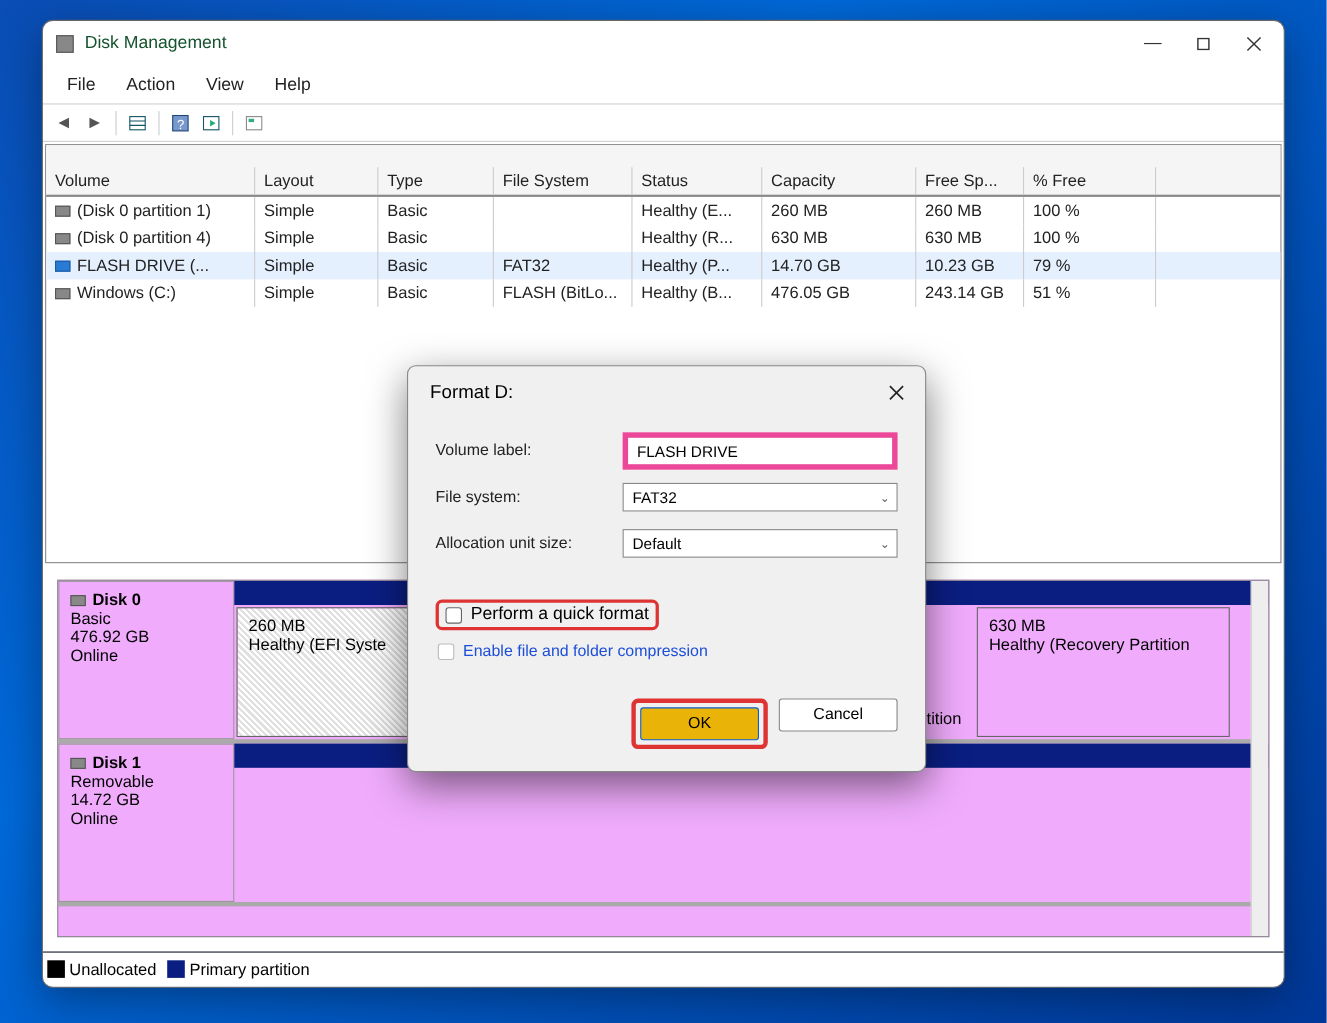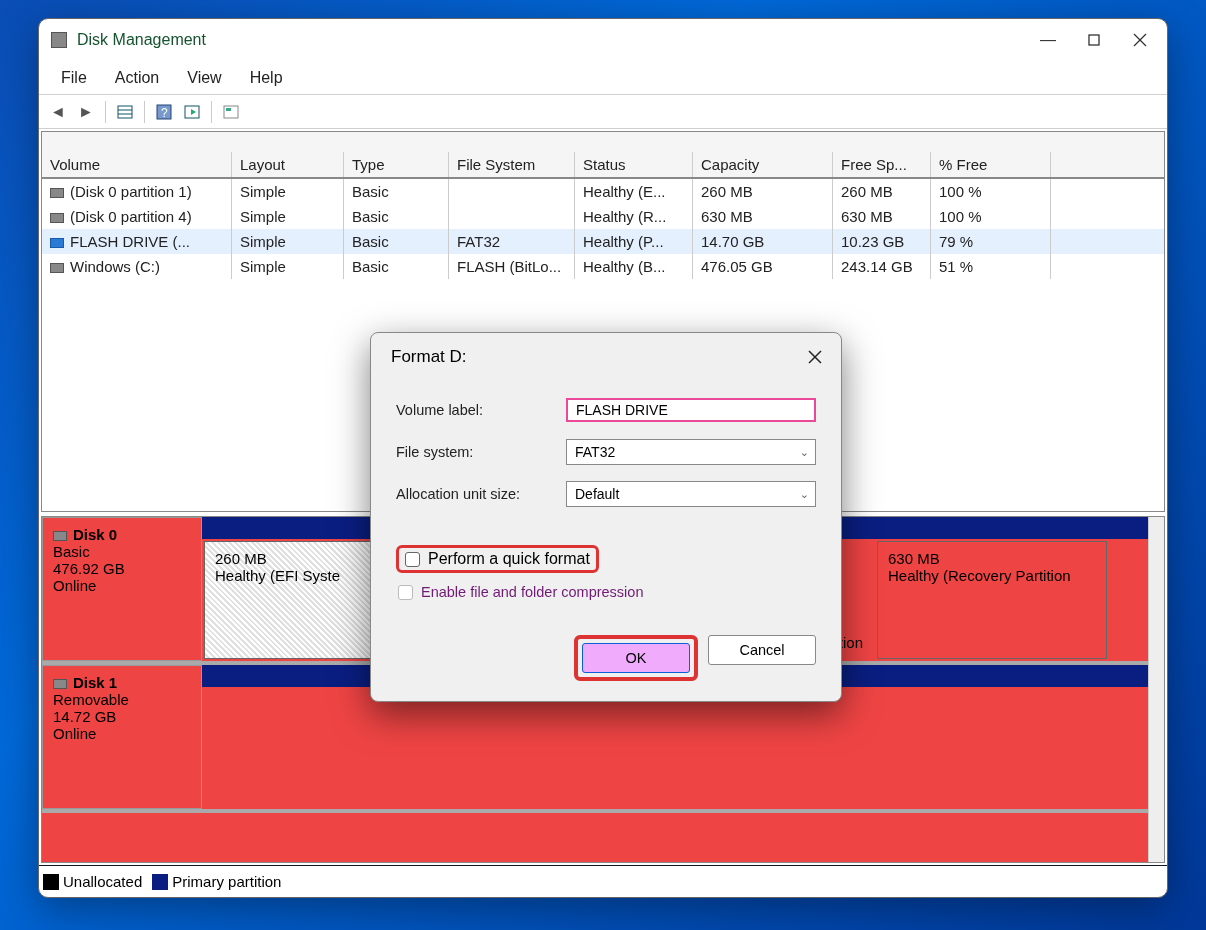--- a/index.html
+++ b/index.html
@@ -16,52 +16,52 @@
 .toolbar .sep { width:1px; height:22px; background:#ccc; margin:0 4px; }
 .grid { border:1px solid #888; margin:2px; }
 .grid-header { display:flex; background:#f5f5f5; border-bottom:2px solid #888; }
 .grid-header .col, .grid-row .col { padding:4px 8px; font-size:15px; border-right:1px solid #ccc; overflow:hidden; white-space:nowrap; text-overflow:ellipsis; }
 .grid-header .col { color:#222;margin-top:20px; }
 .grid-row { display:flex; font-size:15px; color:#222; }
 .grid-row.selected { background:#e5f0ff; }
 .c0{width:190px;} .c1{width:112px;} .c2{width:105px;} .c3{width:126px;} .c4{width:118px;} .c5{width:140px;} .c6{width:98px;} .c7{width:120px;}
 .diskicon { display:inline-block; width:14px; height:10px; background:#888; margin-right:6px; border:1px solid #555; vertical-align:-1px; }
 .diskicon.blue{ background:#2a7bd6; border-color:#1a5aa6; }
-.volpane { flex:1; overflow:hidden; border:1px solid #888; margin:2px; background:#ef4444; position:relative; }
+.volpane { flex:1; overflow:hidden; border:1px solid #888; margin:13px; background:#f0abfc; position:relative; }
 .diskrow { display:flex; height:148px; border-bottom:4px solid #aaa; }
 .diskrow .dinfo { width:160px; border:1px solid #999; padding:8px 10px; font-size:15px; }
 .diskrow .dinfo .dname { font-weight:bold; }
 .diskrow .parts { flex:1; display:flex; flex-direction:column; position:relative; }
 .partbar { height:22px; background:#0a1e82; }
 .partrow { flex:1; display:flex; gap:4px; padding:2px; }
 .partbox { border:1px solid #666; padding:8px 10px; font-size:15px; }
 .hatched { background: repeating-linear-gradient(45deg,#fff,#fff 2px,#e0e0e0 2px,#e0e0e0 4px); }
 .legend { height:32px; border-top:1px solid #0f172a; display:flex; align-items:center; padding:0 4px; gap:10px; font-size:15px; }
 .legend .sw { width:16px; height:16px; display:inline-block; vertical-align:-3px; margin-right:4px; }
 .scrollhint { position:absolute; right:0; top:0; bottom:0; width:16px; background:#eee; border-left:1px solid #ccc; }
 
 
 .dialog { position:absolute; top:288px; left:370px; width:472px; background:#f0f0f0; border-radius:8px; box-shadow:0 12px 36px rgba(0,0,0,0.5); border:1px solid #888;margin-top:44px; }
 .dialog .dtitle { display:flex; align-items:center; padding:10px 12px 8px 20px; font-size:17px; }
 .dialog .dtitle .t { flex:1; }
 .dialog .dclose { width:28px; height:28px; display:flex; align-items:center; justify-content:center; font-size:18px; }
 .dialog .body { padding:10px 25px 20px; }
 .drow { display:flex; align-items:center; height:42px; }
 .drow label { width:170px; font-size:14.5px; color:#222; }
-.drow input[type=text] { flex:1; height:24px; border:2px solid #ec4899; padding:1px 8px; font-size:14px; background:#fff; }
+.drow input[type=text] { flex:1; height:34px; border:5px solid #ec4899; padding:1px 8px; font-size:14px; background:#fff; }
 .drow .combo { flex:1; height:26px; border:1px solid #888; background:#fff; display:flex; align-items:center; padding:0 8px; font-size:14px; position:relative; }
 .drow .combo .chev { position:absolute; right:6px; color:#666; font-size:11px; }
 .chkrow { display:flex; align-items:center; height:30px; font-size:14.5px; gap:8px; padding-left:2px; }
-.chkrow.disabled { color:#701a75; }
+.chkrow.disabled { color:#1d4ed8; }
 .chkbox { width:15px; height:15px; border:1px solid #666; border-radius:3px; background:#fff; }
 .chkrow.disabled .chkbox{ border-color:#bbb; }
 .hlbox { border:3px solid #d33; border-radius:6px; padding:2px 6px; display:inline-flex; align-items:center; gap:8px; }
 .btnrow { display:flex; justify-content:flex-end; gap:10px; margin-top:28px; }
 .dbtn { width:108px; height:30px; border:1px solid #888; background:#fff; border-radius:3px; font-size:14.5px; display:flex; align-items:center; justify-content:center; }
-.dbtn.ok { background:#f0abfc; border:1.5px solid #0a5fd6;text-align:center; }
+.dbtn.ok { background:#eab308; border:1.5px solid #0a5fd6;text-align:center; }
 .hlbtn { border:4px solid #d33; border-radius:6px; padding:4px; }
 </style>
 </head>
 <body>
 
 <div class="window">
   <div class="titlebar">
     <span class="appicon"></span>
     <span class="title">Disk Management</span>
     <div class="btn">—</div>

